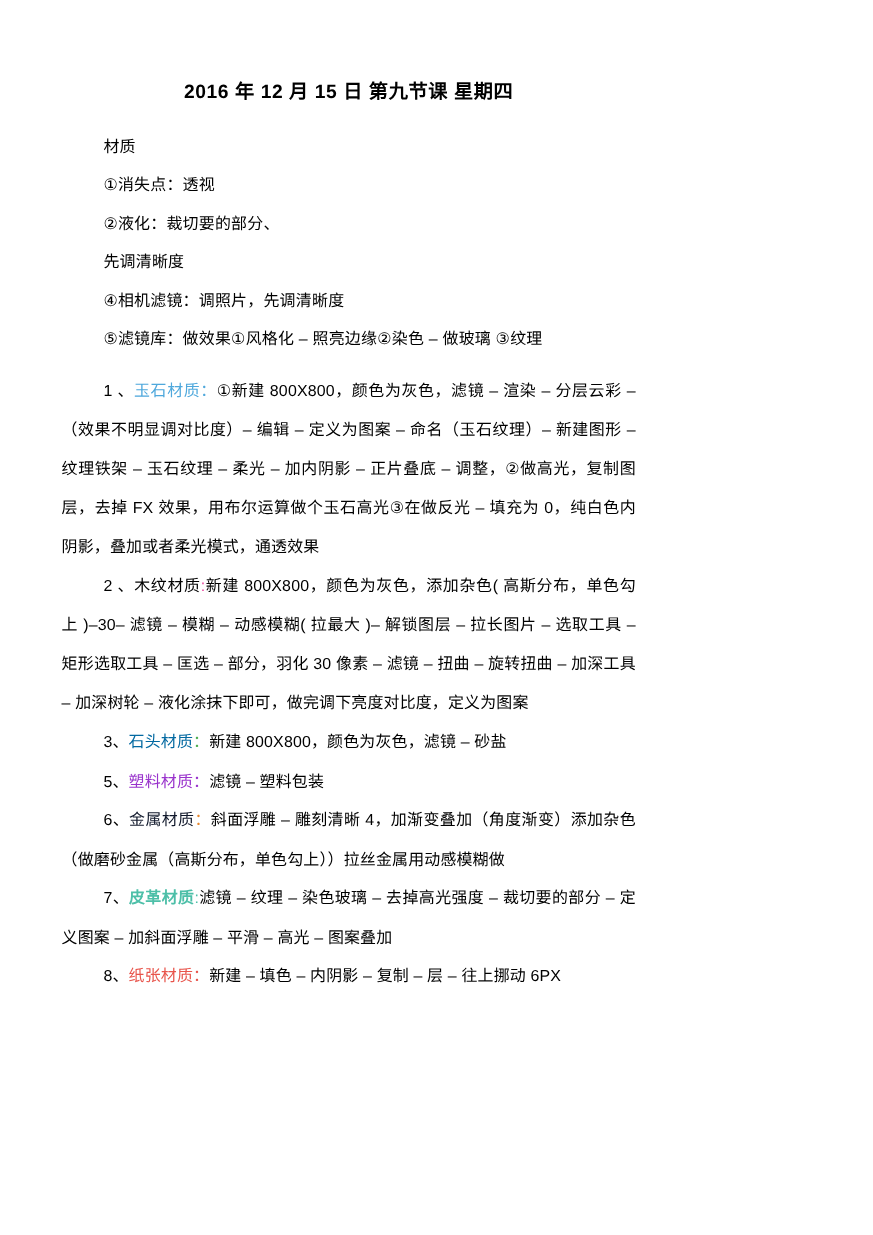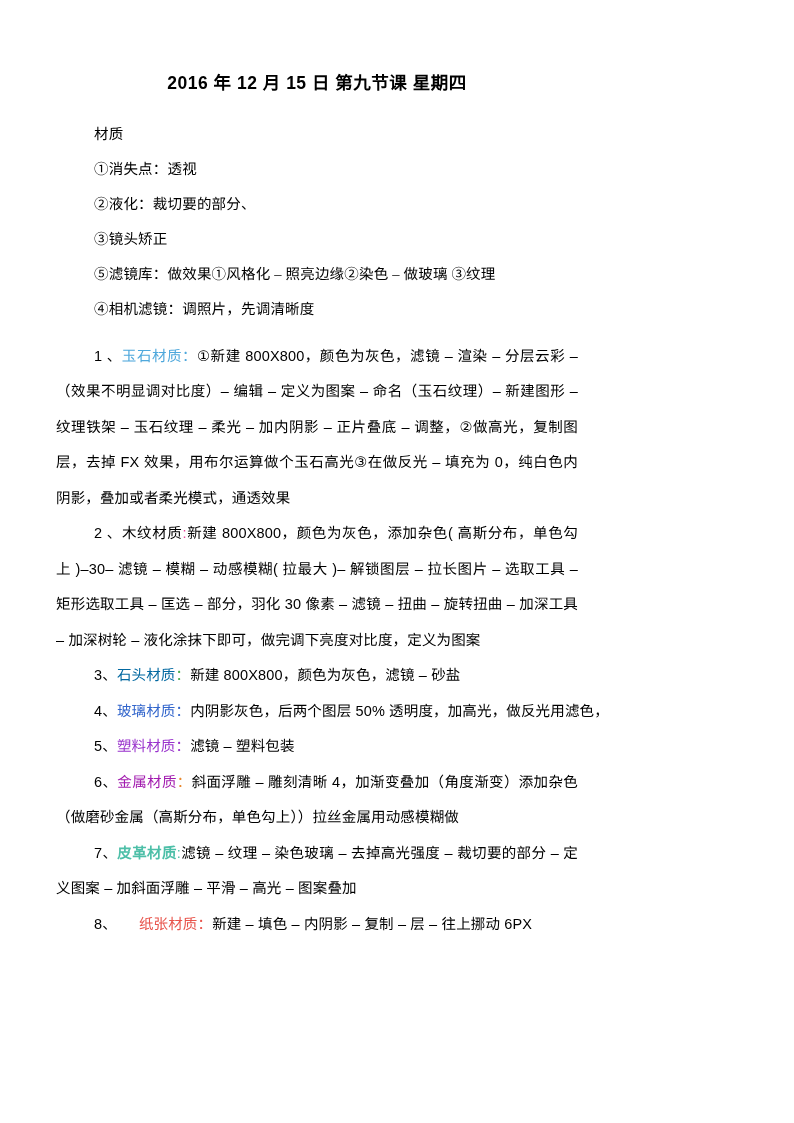--- a/index.html
+++ b/index.html
@@ -41,21 +41,20 @@
     margin: 0;
     padding-top: 36px;
     padding-left: 12px;
     line-height: 1.4;
     letter-spacing: 0.2px;
   }
   
   .intro-block {
     padding-top: 22px;
     padding-left: 38px;
-    font-family: Liberation Serif, serif;
   }
   .intro-line {
     font-size: 14.5px;
     line-height: 35px;
     color: #000;
     letter-spacing: 0.2px;
     white-space: nowrap;
   }
   
   .materials {
@@ -89,29 +88,28 @@
 
 <div class="page">
 
   <h1 class="doc-title">2016 年 12 月 15 日  第九节课  星期四</h1>
 
 
   <div class="intro-block">
     <div class="intro-line">材质</div>
     <div class="intro-line">①消失点：透视</div>
     <div class="intro-line">②液化：裁切要的部分、</div>
-    <div class="intro-line">③镜头矫正</div>
+    <div class="intro-line">先调清晰度</div>
+    <div class="intro-line">④相机滤镜：调照片，先调清晰度</div>
     <div class="intro-line">⑤滤镜库：做效果①风格化 – 照亮边缘②染色 – 做玻璃 ③纹理</div>
-    <div class="intro-line">④相机滤镜：调照片，先调清晰度</div>
   </div>
 
   <div class="materials" id="materials-list">
       <p class="material-item"><span class="mat-num">1 、</span><span class="mat-label" style="color: rgb(79, 168, 220);">玉石材质</span><span class="mat-sep" style="color: rgb(79, 168, 220);">：</span><span class="mat-body">①新建 800X800，颜色为灰色，滤镜 – 渲染 – 分层云彩 –（效果不明显调对比度）– 编辑 – 定义为图案 – 命名（玉石纹理）– 新建图形 – 纹理铁架 – 玉石纹理 – 柔光 – 加内阴影 – 正片叠底 – 调整，②做高光，复制图层，去掉 FX 效果，用布尔运算做个玉石高光③在做反光 – 填充为 0，纯白色内阴影，叠加或者柔光模式，通透效果</span></p>
       <p class="material-item"><span class="mat-num">2 、</span><span class="mat-label" style="color: #000000;">木纹材质</span><span class="mat-sep" style="color: rgb(232, 68, 156);">:</span><span class="mat-body">新建 800X800，颜色为灰色，添加杂色( 高斯分布，单色勾上 )–30– 滤镜 – 模糊 – 动感模糊( 拉最大 )– 解锁图层 – 拉长图片 – 选取工具 – 矩形选取工具 – 匡选 – 部分，羽化 30 像素 – 滤镜 – 扭曲 – 旋转扭曲 – 加深工具 – 加深树轮 – 液化涂抹下即可，做完调下亮度对比度，定义为图案</span></p>
       <p class="material-item tight"><span class="mat-num">3、</span><span class="mat-label" style="color: #0369a1;">石头材质</span><span class="mat-sep" style="color: rgb(76, 174, 79);">：</span><span class="mat-body">新建 800X800，颜色为灰色，滤镜 – 砂盐</span></p>
-      <p class="material-item tight"><span class="mat-num">4、</span><span class="mat-label" style="color: rgb(51, 102, 204);">玻璃材质</span><span class="mat-sep" style="color: rgb(51, 102, 204);">：</span><span class="mat-body">内阴影灰色，后两个图层 50% 透明度，加高光，做反光用滤色，</span></p>
       <p class="material-item tight"><span class="mat-num">5、</span><span class="mat-label" style="color: rgb(153, 51, 204);">塑料材质</span><span class="mat-sep" style="color: rgb(153, 51, 204);">：</span><span class="mat-body">滤镜 – 塑料包装</span></p>
-      <p class="material-item"><span class="mat-num">6、</span><span class="mat-label" style="color: #a21caf;">金属材质</span><span class="mat-sep" style="color: rgb(232, 136, 46);">：</span><span class="mat-body">斜面浮雕 – 雕刻清晰 4，加渐变叠加（角度渐变）添加杂色（做磨砂金属（高斯分布，单色勾上））拉丝金属用动感模糊做</span></p>
+      <p class="material-item"><span class="mat-num">6、</span><span class="mat-label" style="color: #0f172a;">金属材质</span><span class="mat-sep" style="color: rgb(232, 136, 46);">：</span><span class="mat-body">斜面浮雕 – 雕刻清晰 4，加渐变叠加（角度渐变）添加杂色（做磨砂金属（高斯分布，单色勾上））拉丝金属用动感模糊做</span></p>
       <p class="material-item"><span class="mat-num">7、</span><span class="mat-label" style="color: rgb(77, 191, 168); font-weight: bold;">皮革材质</span><span class="mat-sep" style="color: rgb(77, 191, 168);">:</span><span class="mat-body">滤镜 – 纹理 – 染色玻璃 – 去掉高光强度 – 裁切要的部分 – 定义图案 – 加斜面浮雕 – 平滑 – 高光 – 图案叠加</span></p>
-      <p class="material-item tight"><span class="mat-num">8、</span><span class="mat-label" style="color: rgb(232, 84, 75); margin-left: 22px;">纸张材质</span><span class="mat-sep" style="color: rgb(232, 84, 75);">：</span><span class="mat-body">新建 – 填色 – 内阴影 – 复制 – 层 – 往上挪动 6PX</span></p>
+      <p class="material-item tight"><span class="mat-num">8、</span><span class="mat-label" style="color: rgb(232, 84, 75);">纸张材质</span><span class="mat-sep" style="color: rgb(232, 84, 75);">：</span><span class="mat-body">新建 – 填色 – 内阴影 – 复制 – 层 – 往上挪动 6PX</span></p>
     </div>
 
 </div>
 
 </body></html>

